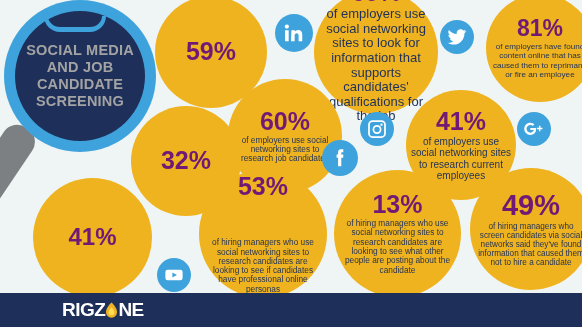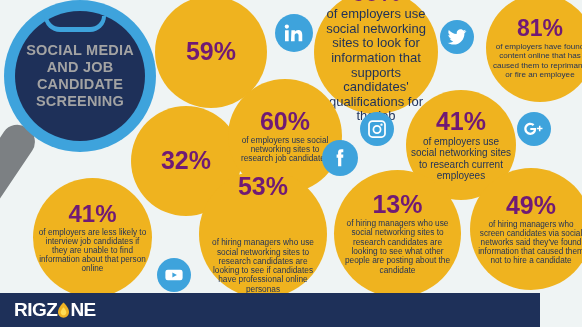--- a/index.html
+++ b/index.html
@@ -111,25 +111,26 @@
     align-items: center;
     justify-content: center;
     z-index: 8;
   }
   .sicon svg { display: block; }
 
   
   .footer {
     position: absolute;
     left: 0; bottom: 0;
-    width: 540px; height: 34px;
+    width: 582px; height: 34px;
     background: #1E3059;
     display: flex;
     align-items: center;
     z-index: 20;
+    padding-left: 48px;
   }
   .logo {
     position: relative;
     margin-left: 14px;
     color: #FFFFFF;
     font-size: 19px;
     font-weight: bold;
     letter-spacing: -0.5px;
     display: flex;
     align-items: center;
@@ -187,35 +188,34 @@
     <div class="cap" style="font-size:8.3px;width:98px;">of employers use social networking sites to research job candidates</div>
   </div>
 
   <div class="stat" style="left:406px;top:90px;width:110px;height:110px;">
     <div class="pct" style="font-size:25px;">41%</div>
     <div class="cap" style="font-size:10px;width:101px;">of employers use social networking sites to research current employees</div>
   </div>
 
   <div class="stat" style="left:33px;top:178px;width:119px;height:119px;">
     <div class="pct" style="font-size:24px;">41%</div>
-    <div class="cap" style="font-size:8.2px;width:108px;">of employers are less likely to interview job candidates if they are unable to find information about that person online</div>
   </div>
 
   <div class="stat" style="left:199px;top:170px;width:128px;height:128px;justify-content:space-between;">
     <div class="pct" style="font-size:25px;">53%</div>
     <div class="cap" style="font-size:8.3px;width:116px;">of hiring managers who use social networking sites to research candidates are looking to see if candidates have professional online personas</div>
   </div>
 
   <div class="stat" style="left:334px;top:170px;width:127px;height:127px;">
     <div class="pct" style="font-size:25px;">13%</div>
     <div class="cap" style="font-size:8.3px;width:115px;">of hiring managers who use social networking sites to research candidates are looking to see what other people are posting about the candidate</div>
   </div>
 
   <div class="stat" style="left:470px;top:168px;width:122px;height:122px;">
-    <div class="pct" style="font-size:25px;">49%</div>
+    <div class="pct" style="font-size:29px;">49%</div>
     <div class="cap" style="font-size:8.2px;width:111px;">of hiring managers who screen candidates via social networks said they've found information that caused them not to hire a candidate</div>
   </div>
 
   <div class="sicon" style="left:275px;top:14px;width:38px;height:38px;">
     <svg width="22" height="22" viewBox="0 0 24 24" aria-hidden="true">
       <rect x="2.2" y="9" width="4" height="12" rx="0.4" fill="#fff"></rect>
       <circle cx="4.2" cy="5" r="2.3" fill="#fff"></circle>
       <path d="M9.2 9h3.8v1.7c0.6-1.1 1.9-2 3.6-2 3 0 4.4 1.9 4.4 5.3V21h-4v-6.2c0-1.6-0.6-2.6-2-2.6-1.2 0-1.9 0.8-2.2 1.6-0.1 0.3-0.1 0.7-0.1 1.1V21h-4z" fill="#fff"></path>
     </svg>
   </div>

